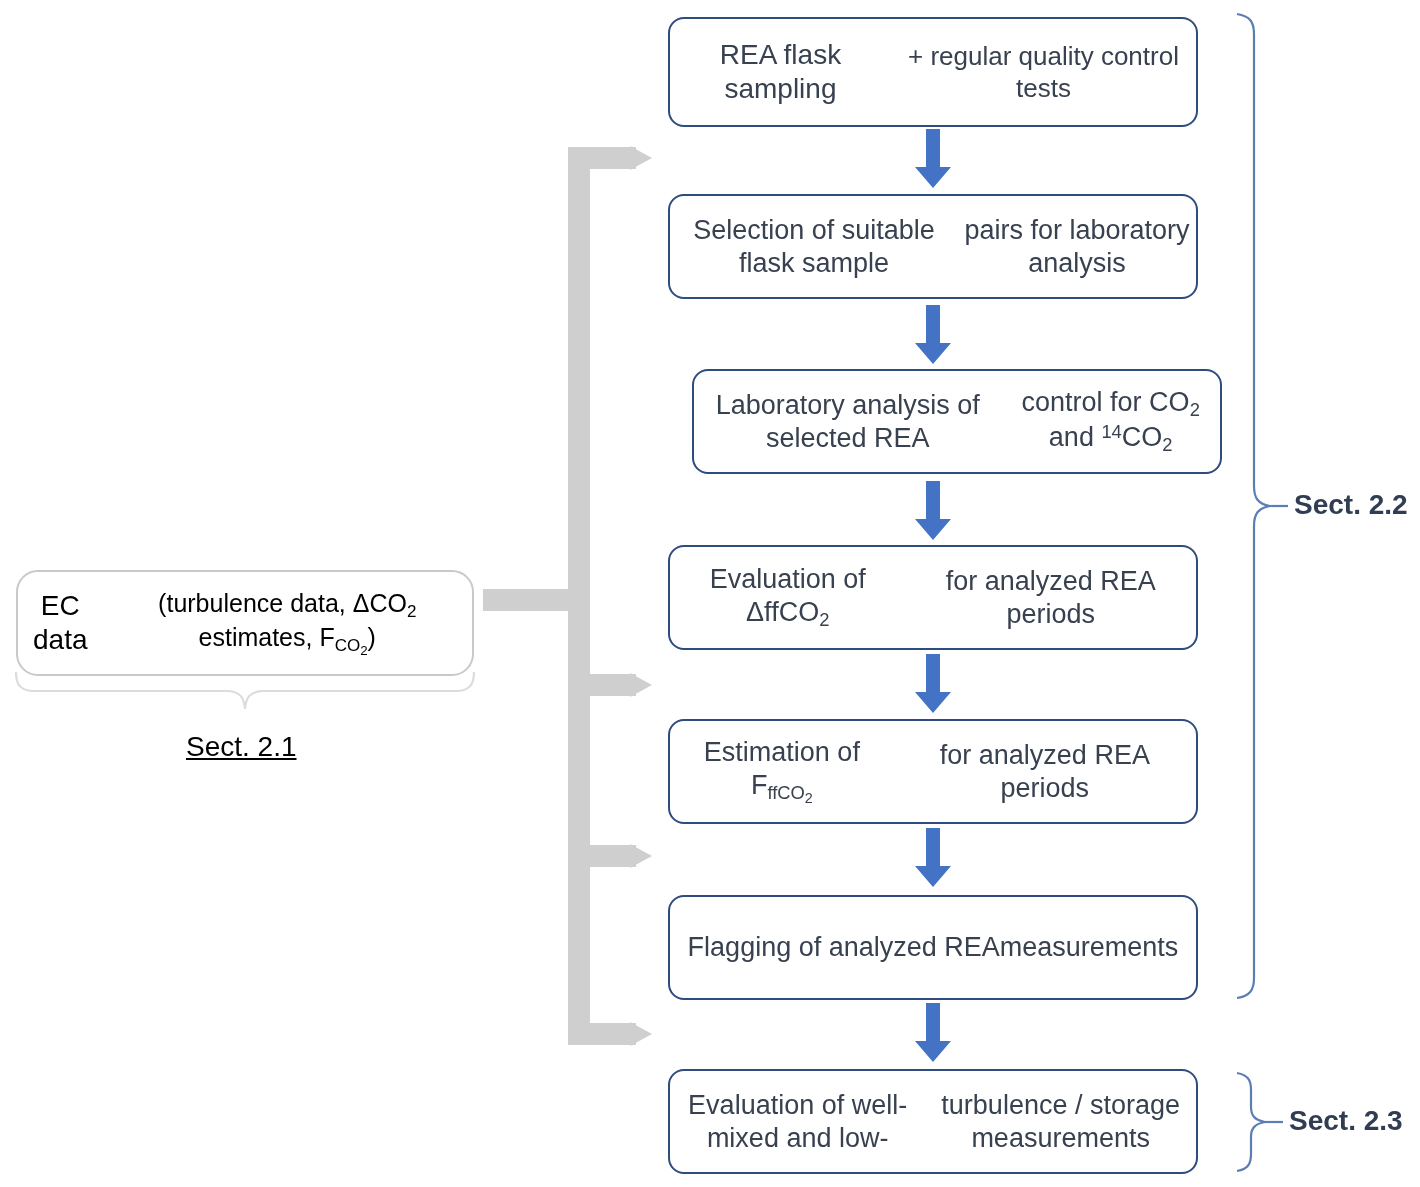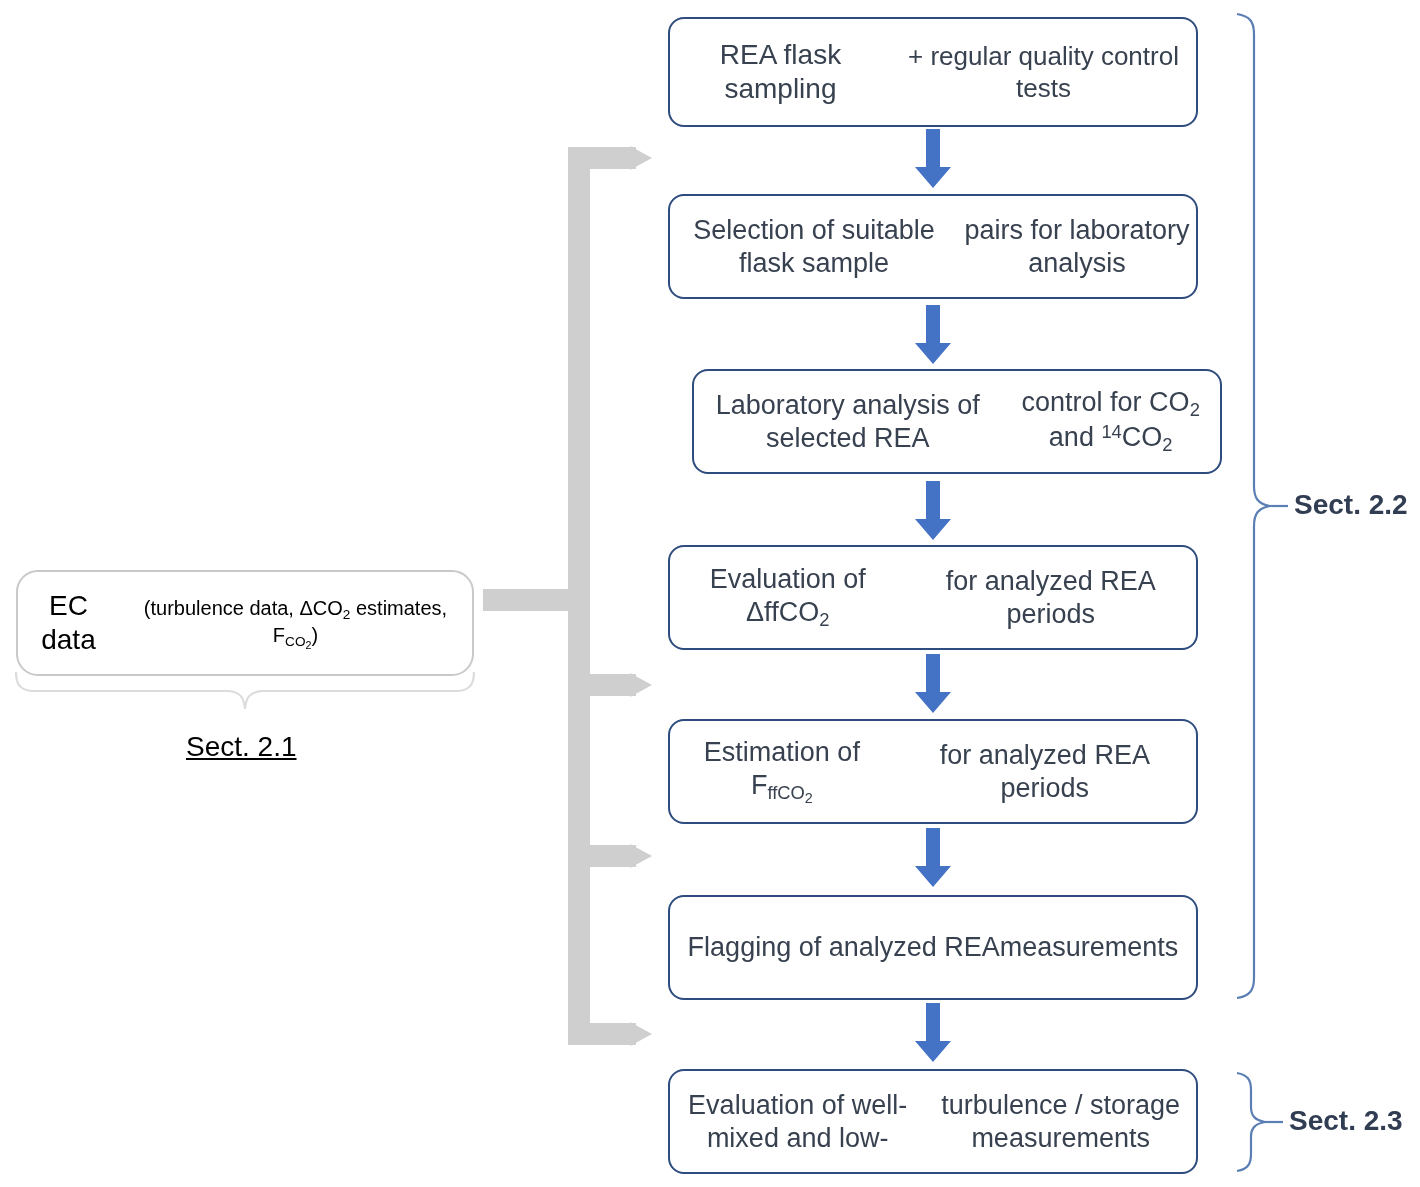--- a/index.html
+++ b/index.html
@@ -41,21 +41,21 @@
   #node-rea-flask .l1 { font-size: 28px; }
   #node-rea-flask .l2 { font-size: 26px; margin-top: 2px; }
 
   
   #node-ec-data {
     border: 2px solid #c9c9c9;
     border-radius: 22px;
     color: #000000;
   }
   #node-ec-data .l1 { font-size: 28px; }
-  #node-ec-data .l2 { font-size: 20px; margin-top: 1px; }
+  #node-ec-data .l2 { font-size: 25px; margin-top: 1px; }
 
   sub  { font-size: 0.68em; vertical-align: -0.27em; }
   sup  { font-size: 0.68em; vertical-align: 0.45em; }
   .subsub { font-size: 0.70em; vertical-align: -0.27em; }
   .subsub sub { font-size: 0.76em; }
 
   
   .barrow {
     position: absolute;
     width: 40px;

